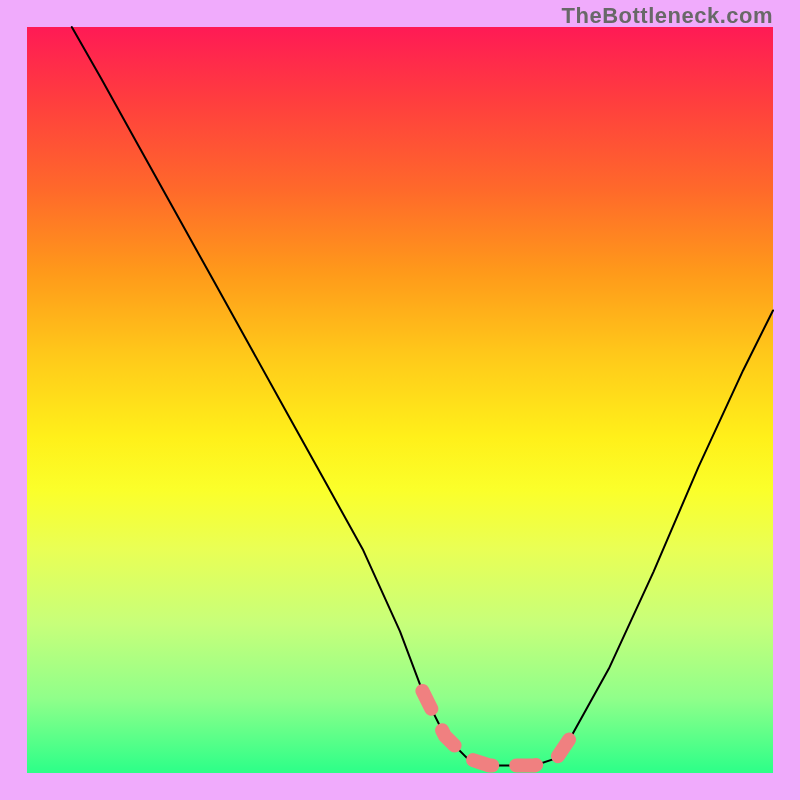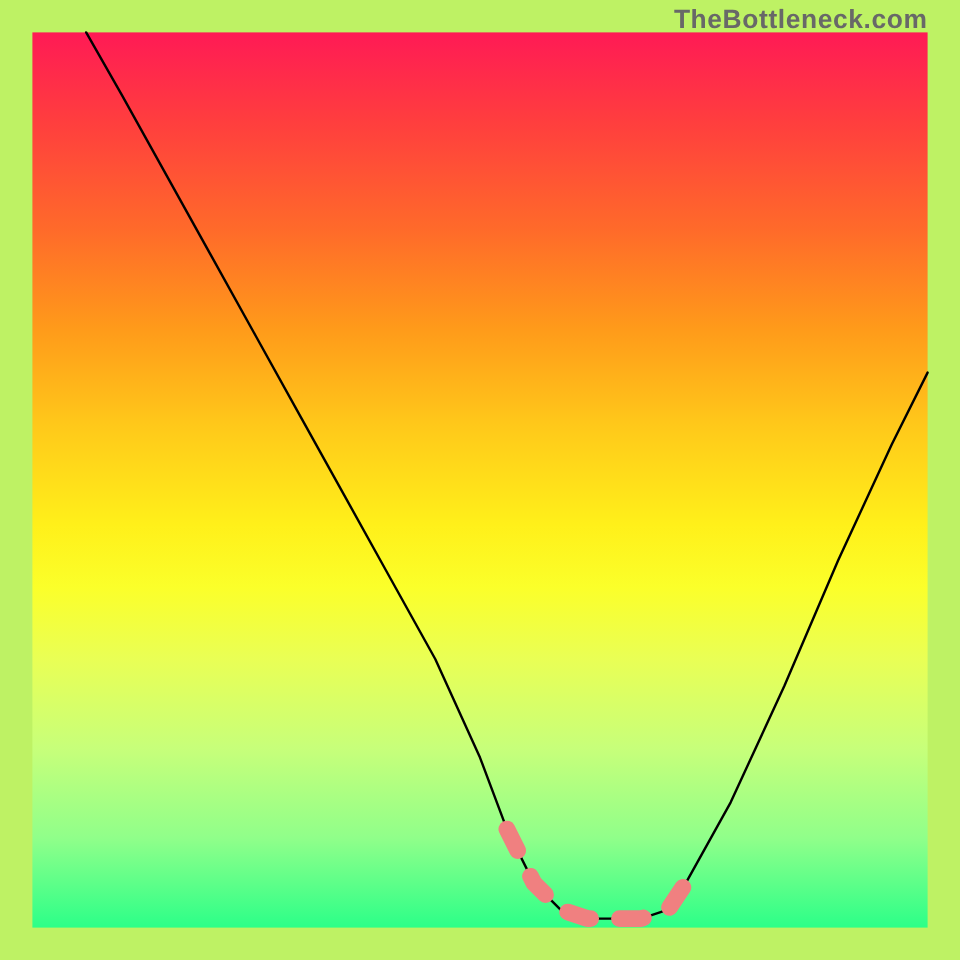--- a/index.html
+++ b/index.html
@@ -1,21 +1,21 @@
 <!DOCTYPE html>
 <html><head>
 <meta charset="utf-8">
 <style>
   * { margin: 0; padding: 0; box-sizing: border-box; }
   html, body { width: 800px; height: 800px; overflow: hidden; background: #000; }
   .stage {
     position: relative;
     width: 800px;
     height: 800px;
-    background: #bef264;
+    background: #f0abfc;
     padding-left: 39px;
   }
   .plot {
     position: absolute;
     left: 27px;
     top: 27px;
     width: 746px;
     height: 746px;
     background: linear-gradient(
       to bottom,

